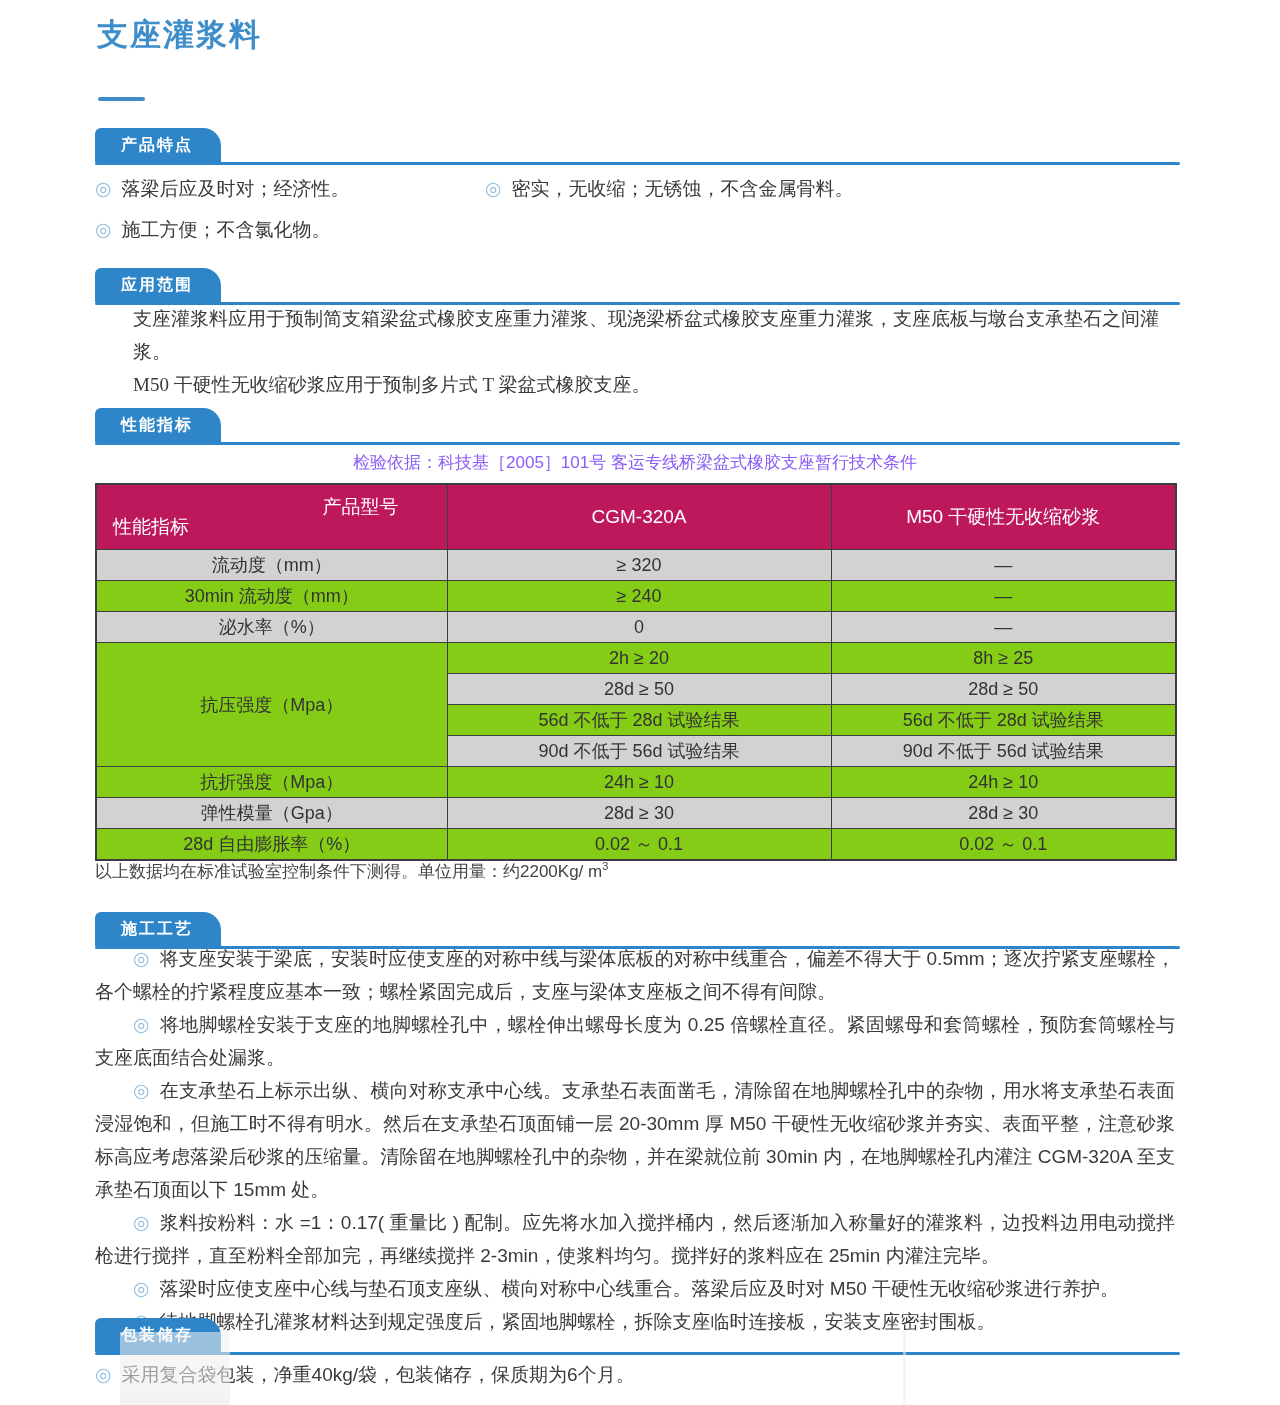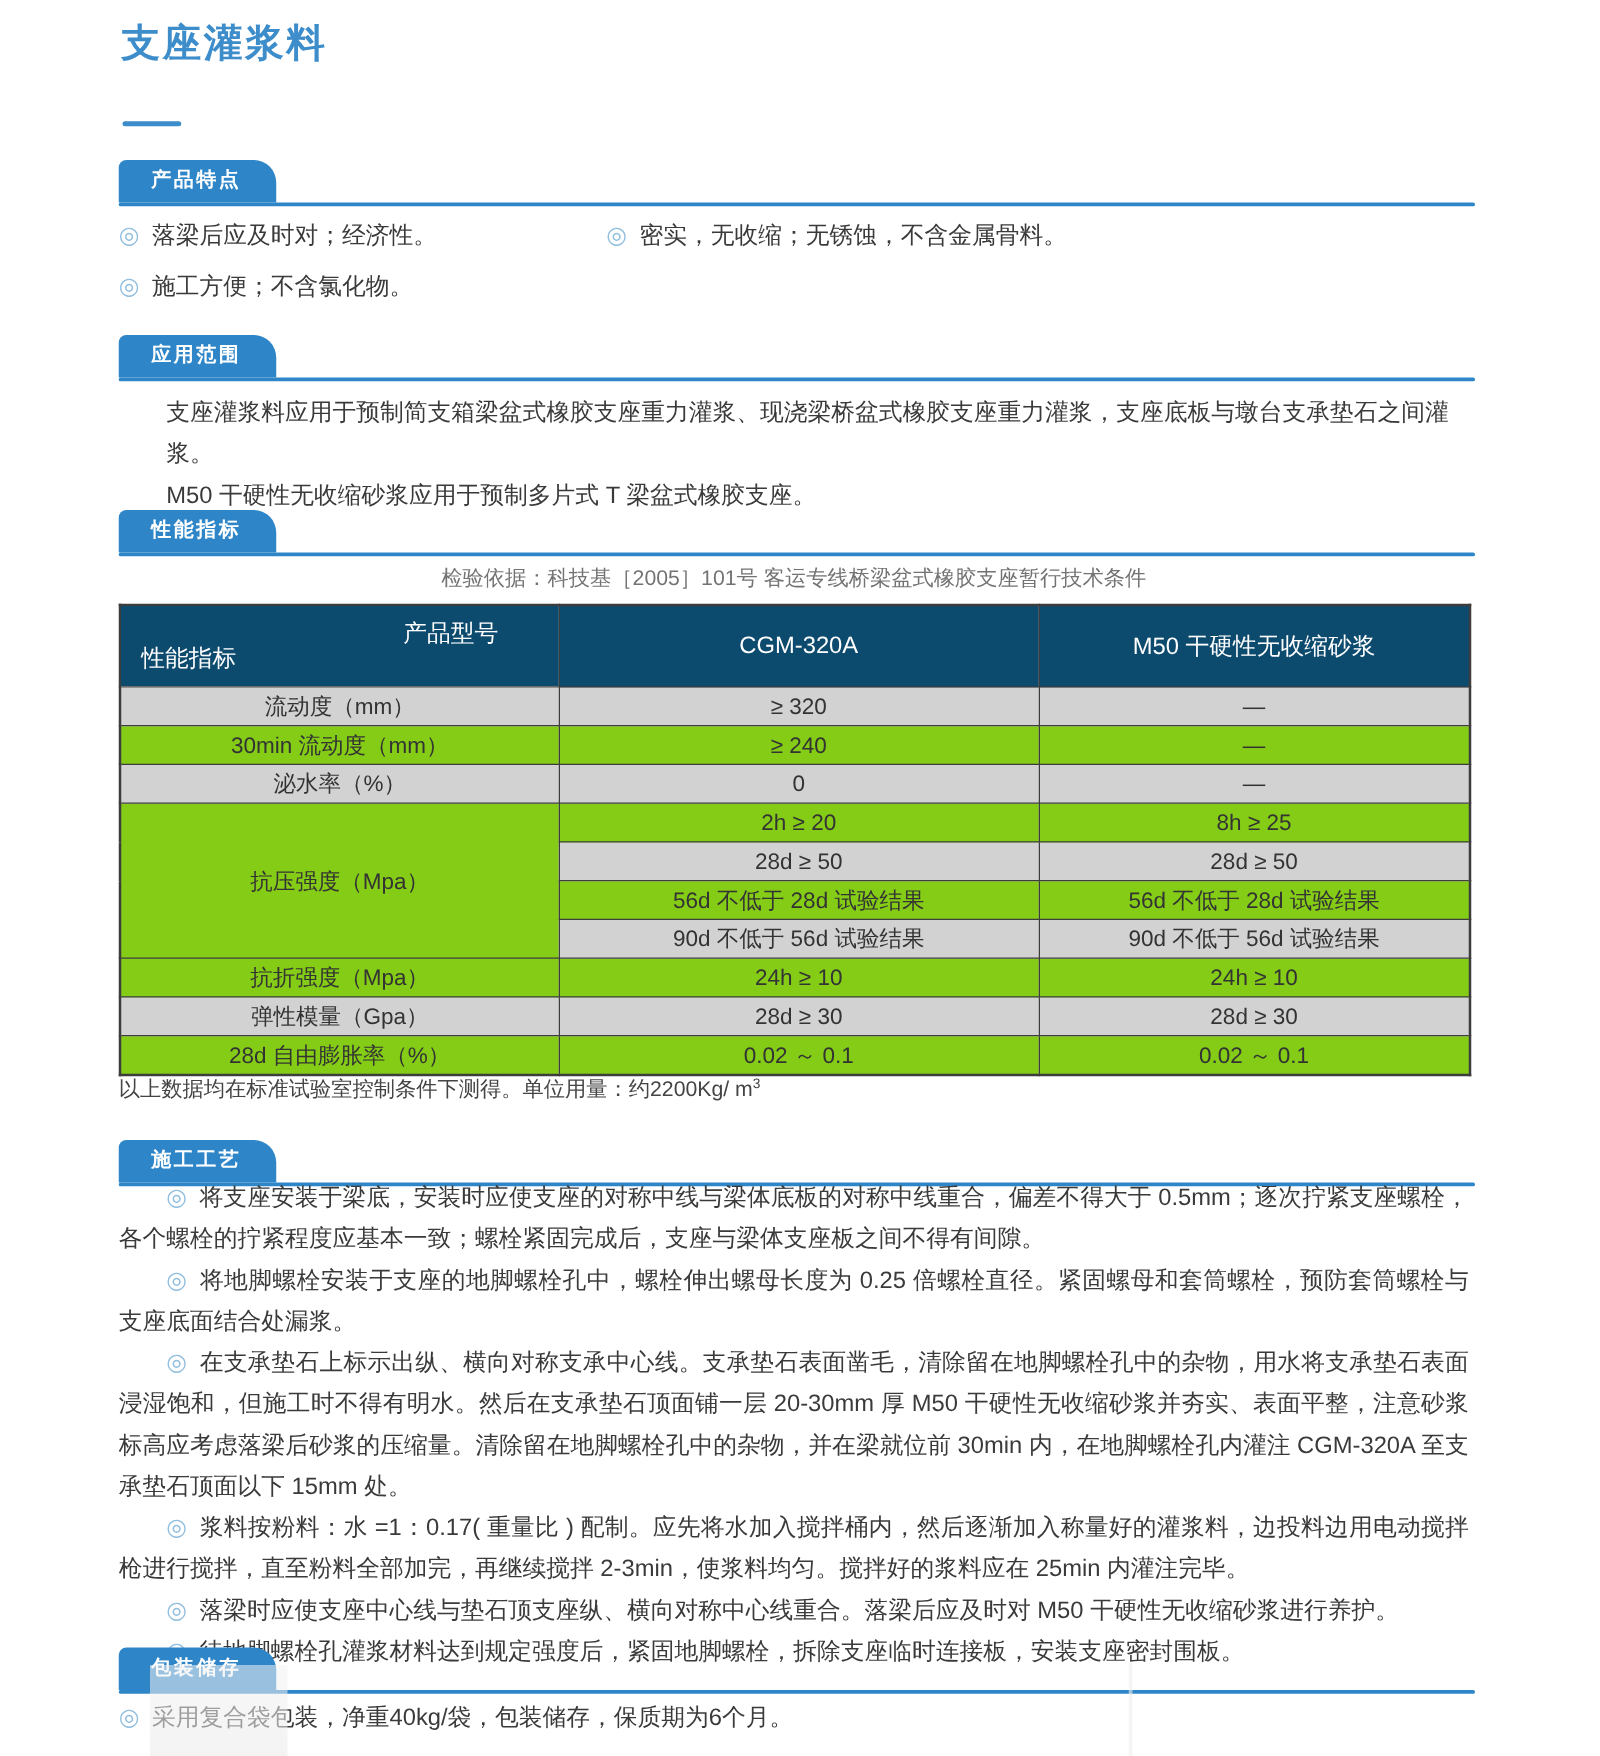--- a/index.html
+++ b/index.html
@@ -15,28 +15,28 @@
   .sec-head{position:absolute;left:95px;width:1085px;height:37px;}
   .sec-head::after{content:"";position:absolute;left:0;right:0;bottom:0;height:3px;background:#2e86c8;border-radius:2px;}
   .tab{display:inline-block;background:#2e86c8;color:#fff;font-size:16px;font-weight:bold;line-height:34px;height:34px;padding:0 28px 0 26px;border-radius:6px 18px 0 0;letter-spacing:2px;}
 
   .bullet{color:#8fbede;margin-right:10px;font-size:19px;}
 
   
   .features{position:absolute;top:174px;display:grid;grid-template-columns:390px 1fr;row-gap:11px;font-size:19px;line-height:30px;}
 
   
-  .scope{position:absolute;top:314px;font-size:19px;line-height:33px;padding-left:38px;box-sizing:border-box;}
+  .scope{position:absolute;top:302px;font-size:19px;line-height:33px;padding-left:38px;box-sizing:border-box;font-family:Liberation Serif, serif;}
 
   
-  .note{position:absolute;top:451px;width:1080px;text-align:center;font-size:17px;color:#737373;}
+  .note{position:absolute;top:451px;width:1080px;text-align:center;font-size:17px;color:#8b5cf6;}
   .spec-table{position:absolute;top:483px;border-collapse:collapse;width:1080px;table-layout:fixed;border:2px solid #3d3d3d;}
   .spec-table col.c1{width:351px;}.spec-table col.c2{width:384px;}.spec-table col.c3{width:345px;}
   .spec-table th,.spec-table td{border:1px solid #3d3d3d;text-align:center;padding:0 4px;font-weight:normal;}
-  .spec-table thead th{background:#0c4a6e;color:#fff;height:64px;font-size:19px;}
+  .spec-table thead th{background:#be185d;color:#fff;height:64px;font-size:19px;}
   .spec-table td{height:30px;font-size:18px;color:#333;background:#84cc16;}
   .spec-table tr.gray td{background:#d2d2d2;}
   .spec-table td.span-cell{background:#84cc16;}
   th.diag{position:relative;text-align:left;background-color:#2e7fc1;
     background-image:linear-gradient(to bottom right,transparent calc(50% - 1.2px),#22384a calc(50% - 1.2px),#22384a calc(50% + 1.2px),transparent calc(50% + 1.2px));}
   .diag-top{position:absolute;top:9px;right:48px;font-size:19px;}
   .diag-bottom{position:absolute;bottom:9px;left:16px;font-size:19px;}
   .footnote{position:absolute;top:860px;font-size:17px;color:#444;}
   .footnote sup{font-size:11px;}
 

